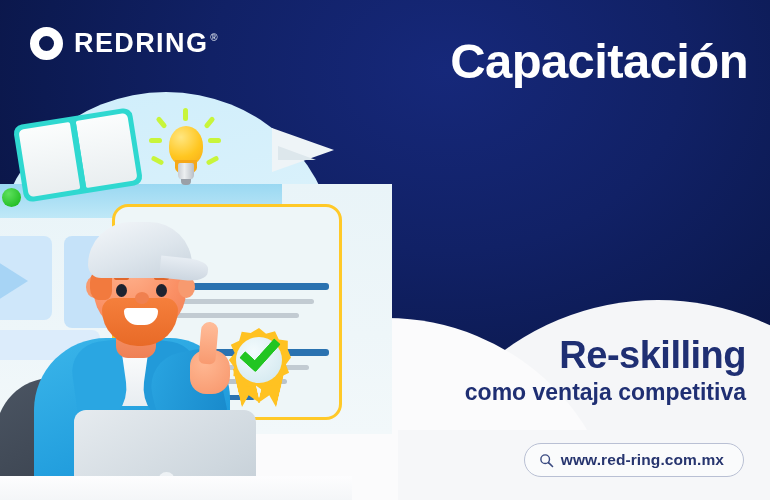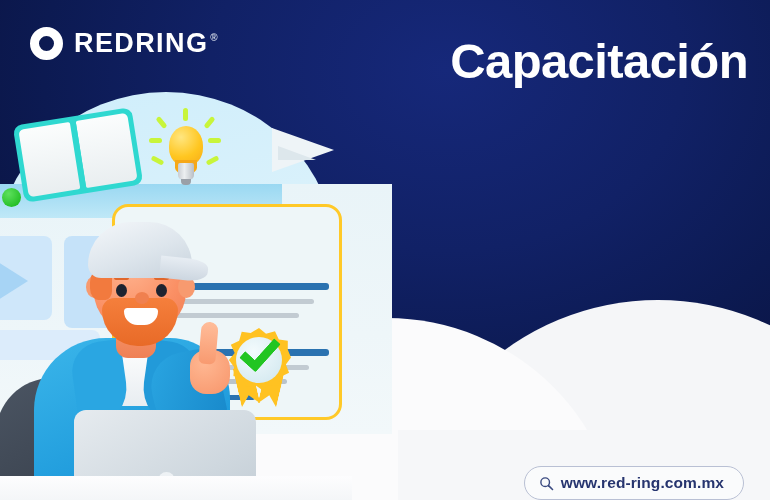--- a/index.html
+++ b/index.html
@@ -101,21 +101,21 @@
     color:#1f2f73; font-size:38px; font-weight:bold;
     line-height:1.05; letter-spacing:-.5px; white-space:nowrap;
   }
   #sub-sec {
     color:#1f2f73; font-size:23px; font-weight:bold;
     line-height:1.2; margin-top:3px; white-space:nowrap;
   }
 
   
   #url-pill {
-    position:absolute; right:26px; bottom:0;
+    position:absolute; right:26px; bottom:23px;
     z-index:40;
     display:flex; align-items:center; gap:7px;
     border:1.6px solid #b9c0d4;
     border-radius:22px;
     padding:7px 19px 7px 14px;
     background:rgba(255,255,255,.45);
   }
   #url-text {
     color:#27356f; font-size:15.5px; font-weight:bold;
     letter-spacing:.1px;
@@ -532,20 +532,24 @@
     <div id="logo-ring"></div>
     <div id="logo-text">
       <span>REDRING</span><span id="logo-reg">®</span>
     </div>
   </div>
 
   <div id="headline">
     <div class="hl-line">Capacitación</div>
   </div>
 
+  <div id="subtitle">
+    <div id="sub-main">Re-skilling</div>
+    <div id="sub-sec">como ventaja competitiva</div>
+  </div>
 
   <div id="url-pill">
     <svg id="search-icon" width="15" height="15" viewBox="0 0 16 16">
       <circle cx="6.6" cy="6.6" r="4.6" fill="none" stroke="#3a4a80" stroke-width="1.5"></circle>
       <line x1="10.2" y1="10.2" x2="14.4" y2="14.4" stroke="#3a4a80" stroke-width="1.7" stroke-linecap="round"></line>
     </svg>
     <span id="url-text">www.red-ring.com.mx</span>
   </div>
 
 </div>

